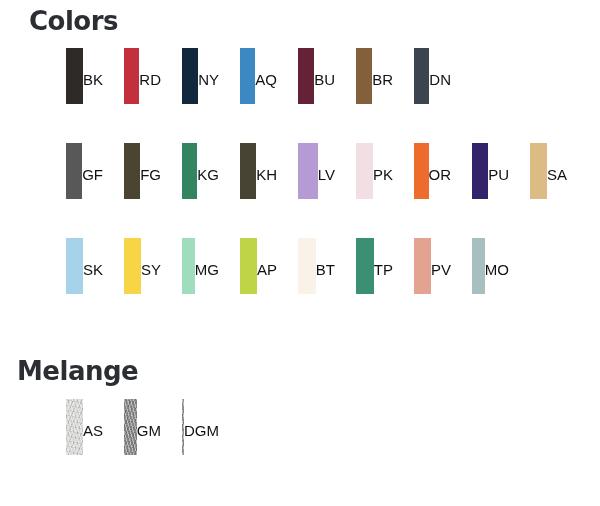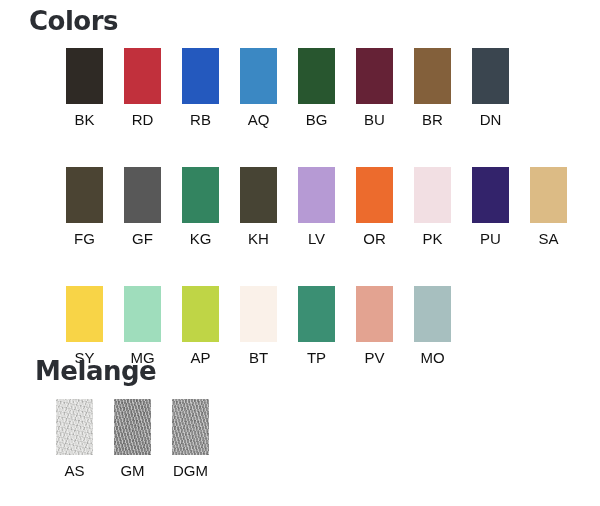--- a/index.html
+++ b/index.html
@@ -30,46 +30,46 @@
     margin: 0;
     padding: 0;
   }
   #colors-title {
     position: absolute;
     left: 29px;
     top: 6px;
   }
   #melange-title {
     position: absolute;
-    left: 35px;
+    left: 17px;
     top: 356px;
   }
   .swatch-grid {
     position: absolute;
     display: flex;
     flex-direction: column;
   }
   #colors-grid {
     left: 66px;
     top: 48px;
     row-gap: 39px;
   }
   #melange-grid {
-    left: 56px;
+    left: 66px;
     top: 399px;
   }
   .swatch-row {
     display: flex;
     flex-direction: row;
     column-gap: 21px;
   }
   .swatch-cell {
     width: 37px;
     display: flex;
-    flex-direction: column;
+    flex-direction: row;
     align-items: center;
   }
   .swatch-chip {
     width: 37px;
     height: 56px;
     display: block;
     position: relative;
     overflow: hidden;
   }
   .swatch-label {
@@ -113,84 +113,84 @@
       <div class="swatch-row">
         <div class="swatch-cell">
           <span class="swatch-chip" style="background-color: rgb(47, 42, 37);"></span>
           <span class="swatch-label">BK</span>
         </div>
         <div class="swatch-cell">
           <span class="swatch-chip" style="background-color: rgb(193, 48, 60);"></span>
           <span class="swatch-label">RD</span>
         </div>
         <div class="swatch-cell">
-          <span class="swatch-chip" style="background-color: rgb(36, 89, 190);"></span>
-          <span class="swatch-label">RB</span>
+          <span class="swatch-chip" style="background-color: rgb(18, 41, 61);"></span>
+          <span class="swatch-label">NY</span>
         </div>
         <div class="swatch-cell">
           <span class="swatch-chip" style="background-color: rgb(59, 136, 195);"></span>
           <span class="swatch-label">AQ</span>
         </div>
         <div class="swatch-cell">
-          <span class="swatch-chip" style="background-color: rgb(40, 86, 47);"></span>
-          <span class="swatch-label">BG</span>
-        </div>
-        <div class="swatch-cell">
           <span class="swatch-chip" style="background-color: rgb(101, 34, 54);"></span>
           <span class="swatch-label">BU</span>
         </div>
         <div class="swatch-cell">
           <span class="swatch-chip" style="background-color: rgb(131, 96, 59);"></span>
           <span class="swatch-label">BR</span>
         </div>
         <div class="swatch-cell">
           <span class="swatch-chip" style="background-color: rgb(58, 69, 79);"></span>
           <span class="swatch-label">DN</span>
         </div>
       </div>
       <div class="swatch-row">
         <div class="swatch-cell">
+          <span class="swatch-chip" style="background-color: rgb(88, 88, 88);"></span>
+          <span class="swatch-label">GF</span>
+        </div>
+        <div class="swatch-cell">
           <span class="swatch-chip" style="background-color: rgb(75, 68, 51);"></span>
           <span class="swatch-label">FG</span>
         </div>
         <div class="swatch-cell">
-          <span class="swatch-chip" style="background-color: rgb(88, 88, 88);"></span>
-          <span class="swatch-label">GF</span>
-        </div>
-        <div class="swatch-cell">
           <span class="swatch-chip" style="background-color: rgb(51, 132, 96);"></span>
           <span class="swatch-label">KG</span>
         </div>
         <div class="swatch-cell">
           <span class="swatch-chip" style="background-color: rgb(71, 68, 52);"></span>
           <span class="swatch-label">KH</span>
         </div>
         <div class="swatch-cell">
           <span class="swatch-chip" style="background-color: rgb(182, 154, 212);"></span>
           <span class="swatch-label">LV</span>
         </div>
         <div class="swatch-cell">
+          <span class="swatch-chip" style="background-color: rgb(242, 223, 227);"></span>
+          <span class="swatch-label">PK</span>
+        </div>
+        <div class="swatch-cell">
           <span class="swatch-chip" style="background-color: rgb(236, 107, 45);"></span>
           <span class="swatch-label">OR</span>
         </div>
         <div class="swatch-cell">
-          <span class="swatch-chip" style="background-color: rgb(242, 223, 227);"></span>
-          <span class="swatch-label">PK</span>
-        </div>
-        <div class="swatch-cell">
           <span class="swatch-chip" style="background-color: rgb(51, 35, 107);"></span>
           <span class="swatch-label">PU</span>
         </div>
         <div class="swatch-cell">
           <span class="swatch-chip" style="background-color: rgb(220, 187, 133);"></span>
           <span class="swatch-label">SA</span>
         </div>
       </div>
       <div class="swatch-row">
         <div class="swatch-cell">
+          <span class="swatch-chip" style="background-color: rgb(166, 211, 234);"></span>
+          <span class="swatch-label">SK</span>
+        </div>
+        <div class="swatch-cell">
           <span class="swatch-chip" style="background-color: rgb(248, 212, 71);"></span>
           <span class="swatch-label">SY</span>
         </div>
         <div class="swatch-cell">
           <span class="swatch-chip" style="background-color: rgb(159, 221, 188);"></span>
           <span class="swatch-label">MG</span>
         </div>
         <div class="swatch-cell">
           <span class="swatch-chip" style="background-color: rgb(191, 213, 70);"></span>
           <span class="swatch-label">AP</span>

